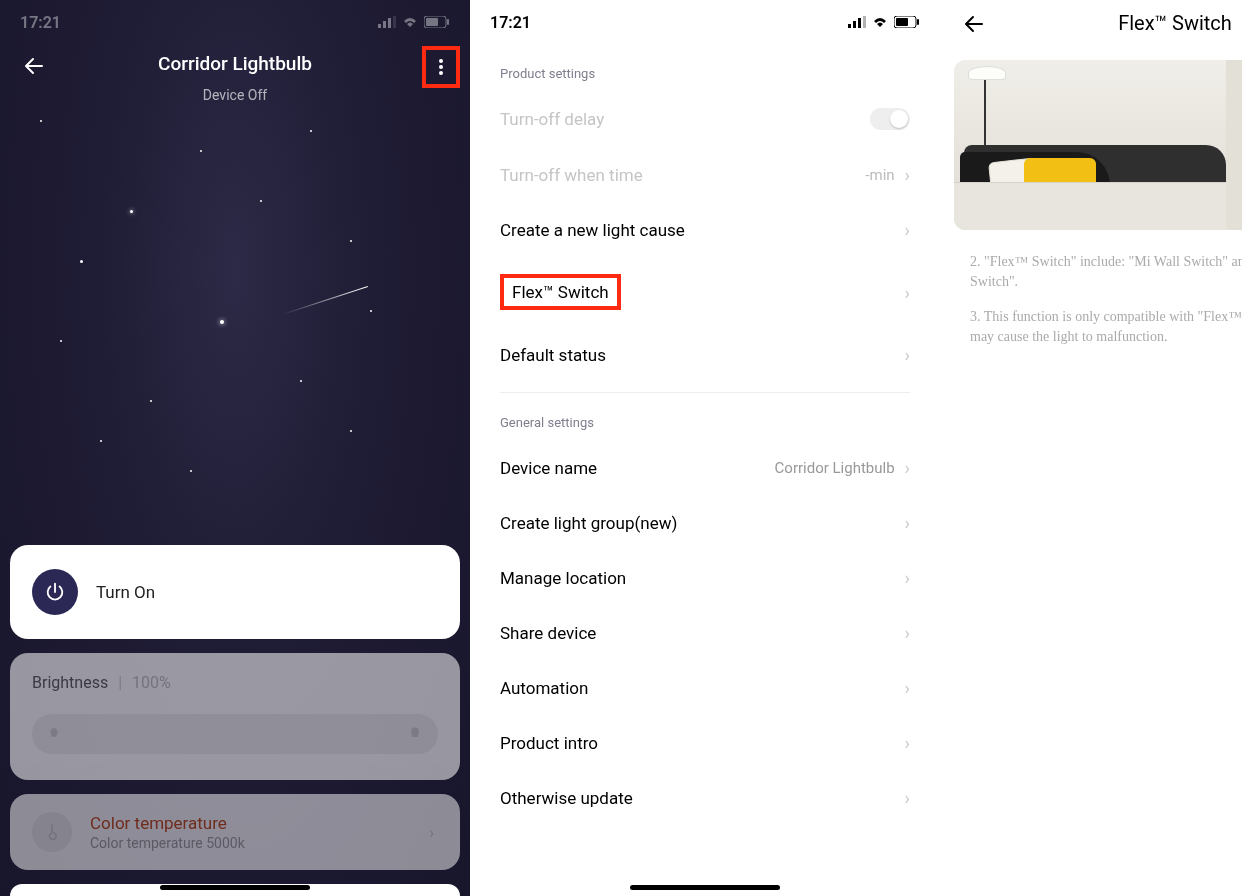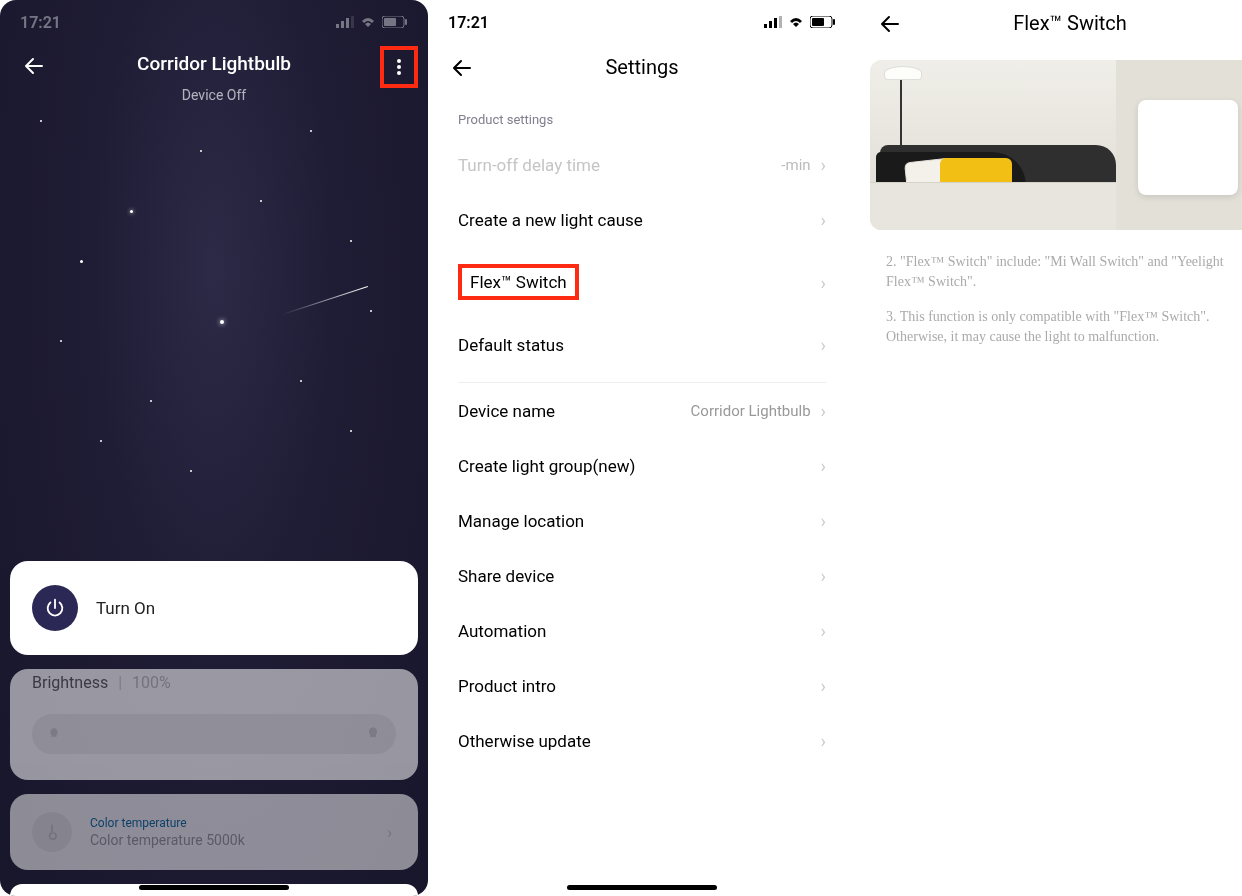--- a/index.html
+++ b/index.html
@@ -5,26 +5,25 @@
   * { box-sizing: border-box; margin: 0; padding: 0; }
   body {
     font-family: -apple-system, BlinkMacSystemFont, "Segoe UI", Roboto, sans-serif;
     background: #fff;
     width: 1242px;
     height: 896px;
     overflow: hidden;
     display: flex;
   }
   .screen {
-    width: 428px;
+    width: 470px;
     height: 896px;
     position: relative;
     overflow: hidden;
     flex-shrink: 0;
-    border-radius: 16px;
   }
   
   .s1 {
     background: radial-gradient(ellipse at 50% 30%, #2d2a47 0%, #1f1c35 40%, #18162b 100%);
     color: #fff;
   }
   .status-bar {
     height: 44px;
     display: flex;
     justify-content: space-between;
@@ -58,32 +57,32 @@
     background:#fff; border-radius:18px; margin:1px 10px 14px; padding:18px 20px;
     color:#222;
   }
   .cards { position:absolute; left:0; right:0; bottom:0; }
   .turnon-card { display:flex; align-items:center; gap:18px; padding:24px 22px; }
   .power-circle {
     width:46px; height:46px; border-radius:50%; background:#2b2856;
     display:flex; align-items:center; justify-content:center;
   }
   .turnon-label { font-size:17px; color:#222; }
-  .bright-card { opacity:0.55; padding:4px 22px 26px; }
+  .bright-card { opacity:0.55; padding:20px 22px 26px; }
   .bright-head { display:flex; align-items:center; gap:10px; font-size:16px; }
   .bright-head .lbl { color:#555; }
   .bright-head .sep { color:#ccc; }
   .bright-head .pct { color:#bbb; }
   .slider-track {
     margin-top:22px; height:40px; background:#eee; border-radius:20px;
     display:flex; align-items:center; justify-content:space-between; padding:0 14px;
   }
   .ct-card { opacity:0.5; display:flex; align-items:center; gap:18px; padding:18px 22px; }
   .ct-circle { width:40px; height:40px; border-radius:50%; background:#eee; display:flex; align-items:center; justify-content:center; }
-  .ct-text .t1 { font-size:12px; color:#0369a1; }
+  .ct-text .t1 { font-size:17px; color:#c2410c; }
   .ct-text .t2 { font-size:14px; color:#999; margin-top:2px; }
   .s1 .chev { position:absolute; right:26px; color:#ccc; }
   .home-ind { position:absolute; left:50%; transform:translateX(-50%); bottom:6px; width:150px; height:5px; background:#000; border-radius:3px; }
 
   
   .s2 { background:#fff; color:#000; }
   .s2 .status-bar, .s3 .status-bar { color:#000; }
   .hdr2 { position:relative; height:46px; display:flex; align-items:center; justify-content:center; }
   .hdr2 .title { font-size:20px; font-weight:400; }
   .hdr2 .back, .s3 .back { position:absolute; left:22px; top:12px; }
@@ -262,33 +261,29 @@
           <path d="M9 11 L6 8 Q9 5 12 8 Z M3 5 Q9 -1 15 5 L13 7 Q9 3 5 7 Z" fill="#000"></path>
         </svg>
       <svg width="26" height="12" viewBox="0 0 26 12">
           <rect x="0" y="0" width="22" height="12" rx="3" fill="none" stroke="#000" stroke-width="1"></rect>
           <rect x="2" y="2" width="12" height="8" rx="1" fill="#000"></rect>
           <rect x="23" y="3" width="2" height="6" rx="1" fill="#000"></rect>
         </svg>
     </span>
   </div>
 
-  <div class="hdr2">
-    <span class="back">
-      <svg width="24" height="24" viewBox="0 0 24 24">
-          <path d="M20 12H5 M11 5l-7 7 7 7" stroke="#000" stroke-width="2" fill="none" stroke-linecap="round" stroke-linejoin="round"></path>
-        </svg>
-    </span>
-    <div class="title">Settings</div>
-  </div>
 
   <div class="sect-label">Product settings</div>
 
   <div class="row disabled">
-    <span>Turn-off delay time</span>
+    <span>Turn-off delay</span>
+    <span class="toggle-off"></span>
+  </div>
+  <div class="row disabled">
+    <span>Turn-off when time</span>
     <span class="r-right">
       <span>-min</span>
       <span class="chev-r">›</span>
     </span>
   </div>
   <div class="row">
     <span>Create a new light cause</span>
     <span class="chev-r">›</span>
   </div>
   <div class="row">
@@ -296,20 +291,21 @@
       <span>Flex™ Switch</span>
     </span>
     <span class="chev-r">›</span>
   </div>
   <div class="row">
     <span>Default status</span>
     <span class="chev-r">›</span>
   </div>
 
   <div class="divider"></div>
+  <div class="sect-label">General settings</div>
 
   <div class="row">
     <span>Device name</span>
     <span class="r-right">
       <span class="val">Corridor Lightbulb</span>
       <span class="chev-r">›</span>
     </span>
   </div>
   <div class="row">
     <span>Create light group(new)</span>

